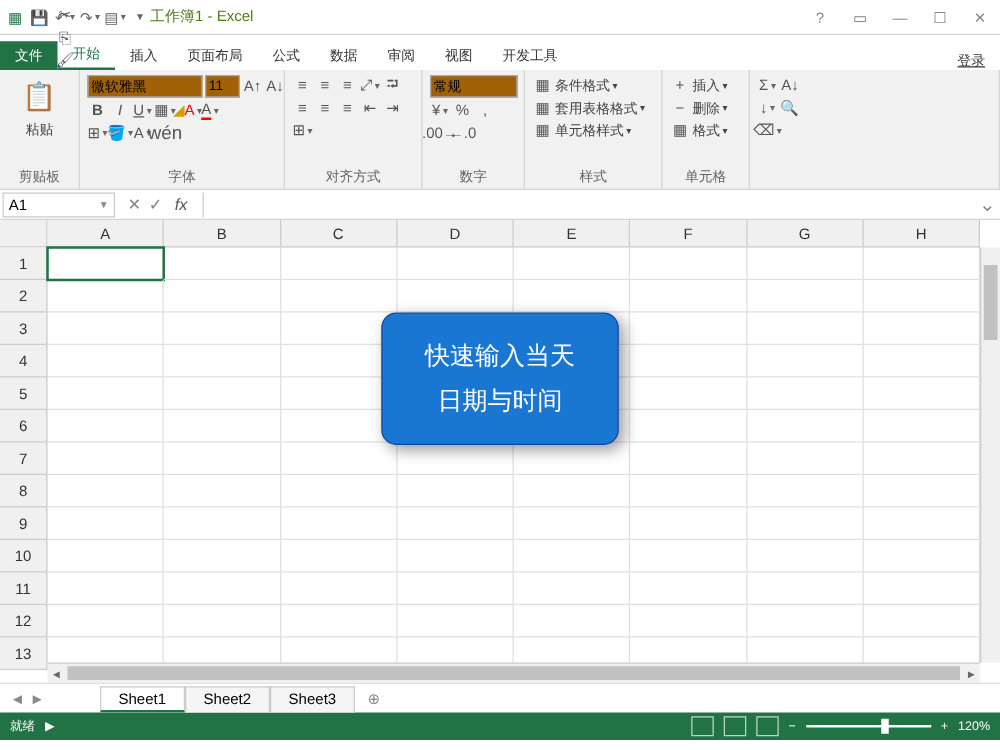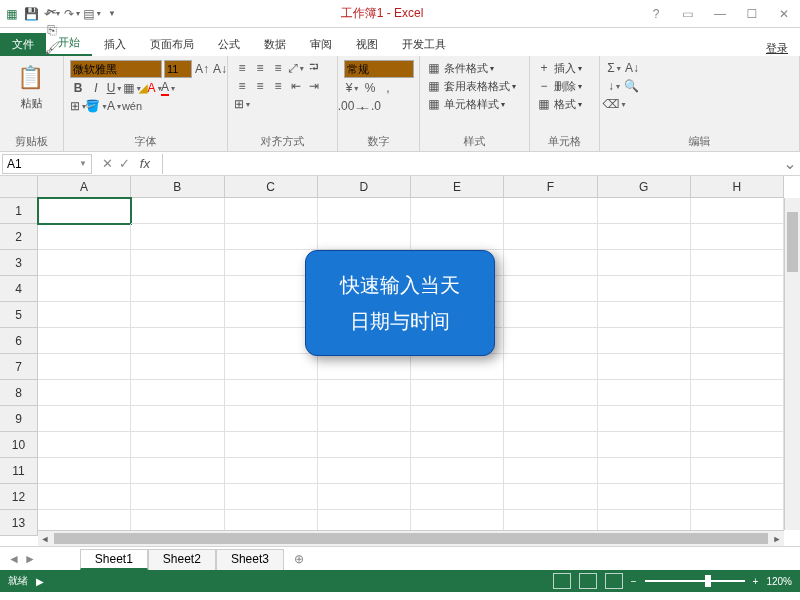--- a/index.html
+++ b/index.html
@@ -1,20 +1,20 @@
 <!DOCTYPE html>
 <html><head>
 <meta charset="utf-8">
 <style>
 * { margin:0; padding:0; box-sizing:border-box; font-family:"Microsoft YaHei","微软雅黑",sans-serif; }
 body { background:#fff; width:800px; height:600px; overflow:hidden; position:relative; }
 .titlebar { height:28px; background:#fff; border-bottom:1px solid #d4d4d4; display:flex; align-items:center; padding:0 4px; font-size:12px; color:#666; }
 .qat { display:flex; gap:4px; align-items:center; }
 .qat-icon { width:16px; height:16px; display:flex; align-items:center; justify-content:center; font-size:12px; }
-.title-center { flex:1; text-align:center; color:#b91c1c; }
+.title-center { flex:1; color:#4d7c0f; }
 .title-right { display:flex; gap:8px; align-items:center; color:#888; }
 .win-btn { width:24px; text-align:center; cursor:pointer; }
 
 .tabbar { height:28px; background:#fff; display:flex; align-items:flex-end; padding-left:0; font-size:11px; }
 .tab { padding:4px 12px; color:#333; cursor:pointer; }
 .tab.file { background:#217346; color:#fff; }
 .tab.active { color:#217346; border-bottom:2px solid #217346; }
 .tab-right { margin-left:auto; padding-right:12px; color:#333;text-decoration:underline; }
 
 .ribbon { height:96px; background:#f1f1f1; border-bottom:1px solid #d4d4d4; display:flex; font-size:11px; color:#444; }
@@ -139,21 +139,21 @@
         <span class="ico dd">▦</span>
         <span class="ico dd" style="color:#d4a000;">◢<span style="color:red;">A</span></span>
         <span class="ico dd">
             <span style="border-bottom:2px solid red;">A</span>
           </span>
       </div>
       <div class="row">
         <span class="ico dd">⊞</span>
         <span class="ico dd">🪣</span>
         <span class="ico dd">A</span>
-        <span class="ico" style="font-size:11px;">wén</span>
+        <span class="ico" style="font-size:15px;">wén</span>
       </div>
     </div>
     <div class="group-label">字体</div>
   </div>
 
   <div class="group" style="width:110px;">
     <div class="group-content col">
       <div class="row">
         <span class="ico">≡</span>
         <span class="ico">≡</span>
@@ -240,21 +240,20 @@
           <span class="ico">A↓</span>
         </div>
       <div class="row">
           <span class="ico dd">↓</span>
           <span class="ico">🔍</span>
         </div>
       <div class="row">
           <span class="ico dd">⌫</span>
         </div>
     </div>
-    <div class="group-label">编辑</div>
   </div>
 </div>
 
 <div class="namebox-row">
   <div class="namebox">
       <span>A1</span>
       <span style="font-size:8px;color:#888;">▼</span>
     </div>
   <div class="fx-btns">
     <span>✕</span>

